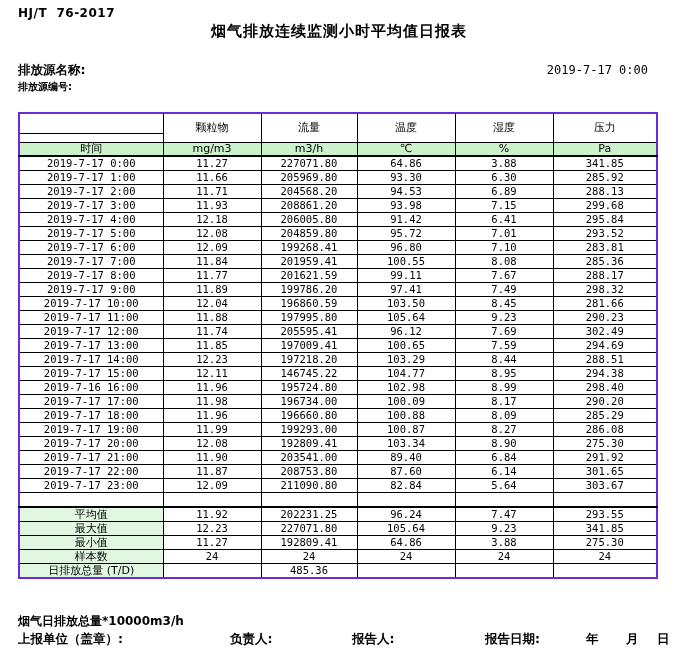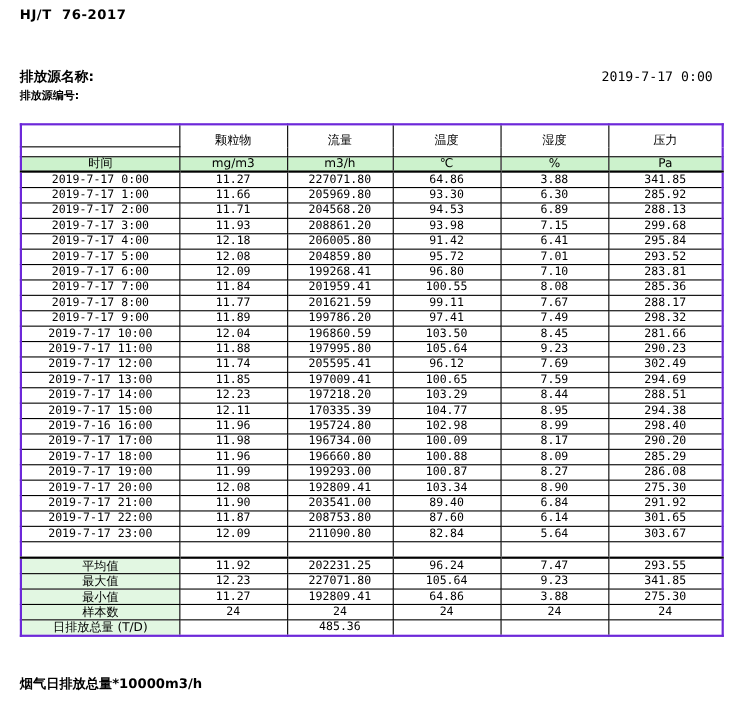--- a/index.html
+++ b/index.html
@@ -22,20 +22,21 @@
   td.slabel{background:var(--lgreen,#e2f7e2);}
   .note{position:absolute;left:18px;top:613px;font-weight:bold;font-size:12px;}
   .sigrow{position:absolute;left:0;top:631px;width:678px;height:18px;}
   .sig{position:absolute;top:0;font-weight:bold;font-size:12.5px;white-space:nowrap;}
 </style>
 </head>
 <body>
 
 <div class="page">
   <div class="std">HJ/T  76-2017</div>
+  <div class="title">烟气排放连续监测小时平均值日报表</div>
   <div class="src-name">排放源名称:</div>
   <div class="src-id">排放源编号:</div>
   <div class="datetime">2019-7-17  0:00</div>
 
   <table id="tbl">
     <colgroup>
       <col style="width:144px">
         <col style="width:98px">
         <col style="width:96px">
       <col style="width:98px">
@@ -180,21 +181,21 @@
           <td class="num">2019-7-17 14:00</td>
           <td class="num">12.23</td>
           <td class="num">197218.20</td>
           <td class="num">103.29</td>
           <td class="num">8.44</td>
           <td class="num">288.51</td>
         </tr>
         <tr class="drow">
           <td class="num">2019-7-17 15:00</td>
           <td class="num">12.11</td>
-          <td class="num">170335.39</td>
+          <td class="num">146745.22</td>
           <td class="num">104.77</td>
           <td class="num">8.95</td>
           <td class="num">294.38</td>
         </tr>
         <tr class="drow">
           <td class="num">2019-7-16 16:00</td>
           <td class="num">11.96</td>
           <td class="num">195724.80</td>
           <td class="num">102.98</td>
           <td class="num">8.99</td>
@@ -301,13 +302,22 @@
           <td class="num"></td>
           <td class="num">485.36</td>
           <td class="num"></td>
           <td class="num"></td>
           <td class="num"></td>
         </tr>
       </tbody>
     </table>
 
   <div class="note">烟气日排放总量*10000m3/h</div>
+  <div class="sigrow">
+    <span class="sig" style="left:18px">上报单位（盖章）:</span>
+    <span class="sig" style="left:230px">负责人:</span>
+    <span class="sig" style="left:352px">报告人:</span>
+    <span class="sig" style="left:485px">报告日期:</span>
+    <span class="sig" style="left:586px">年</span>
+    <span class="sig" style="left:626px">月</span>
+    <span class="sig" style="left:657px">日</span>
+  </div>
 </div>
 
 </body></html>

